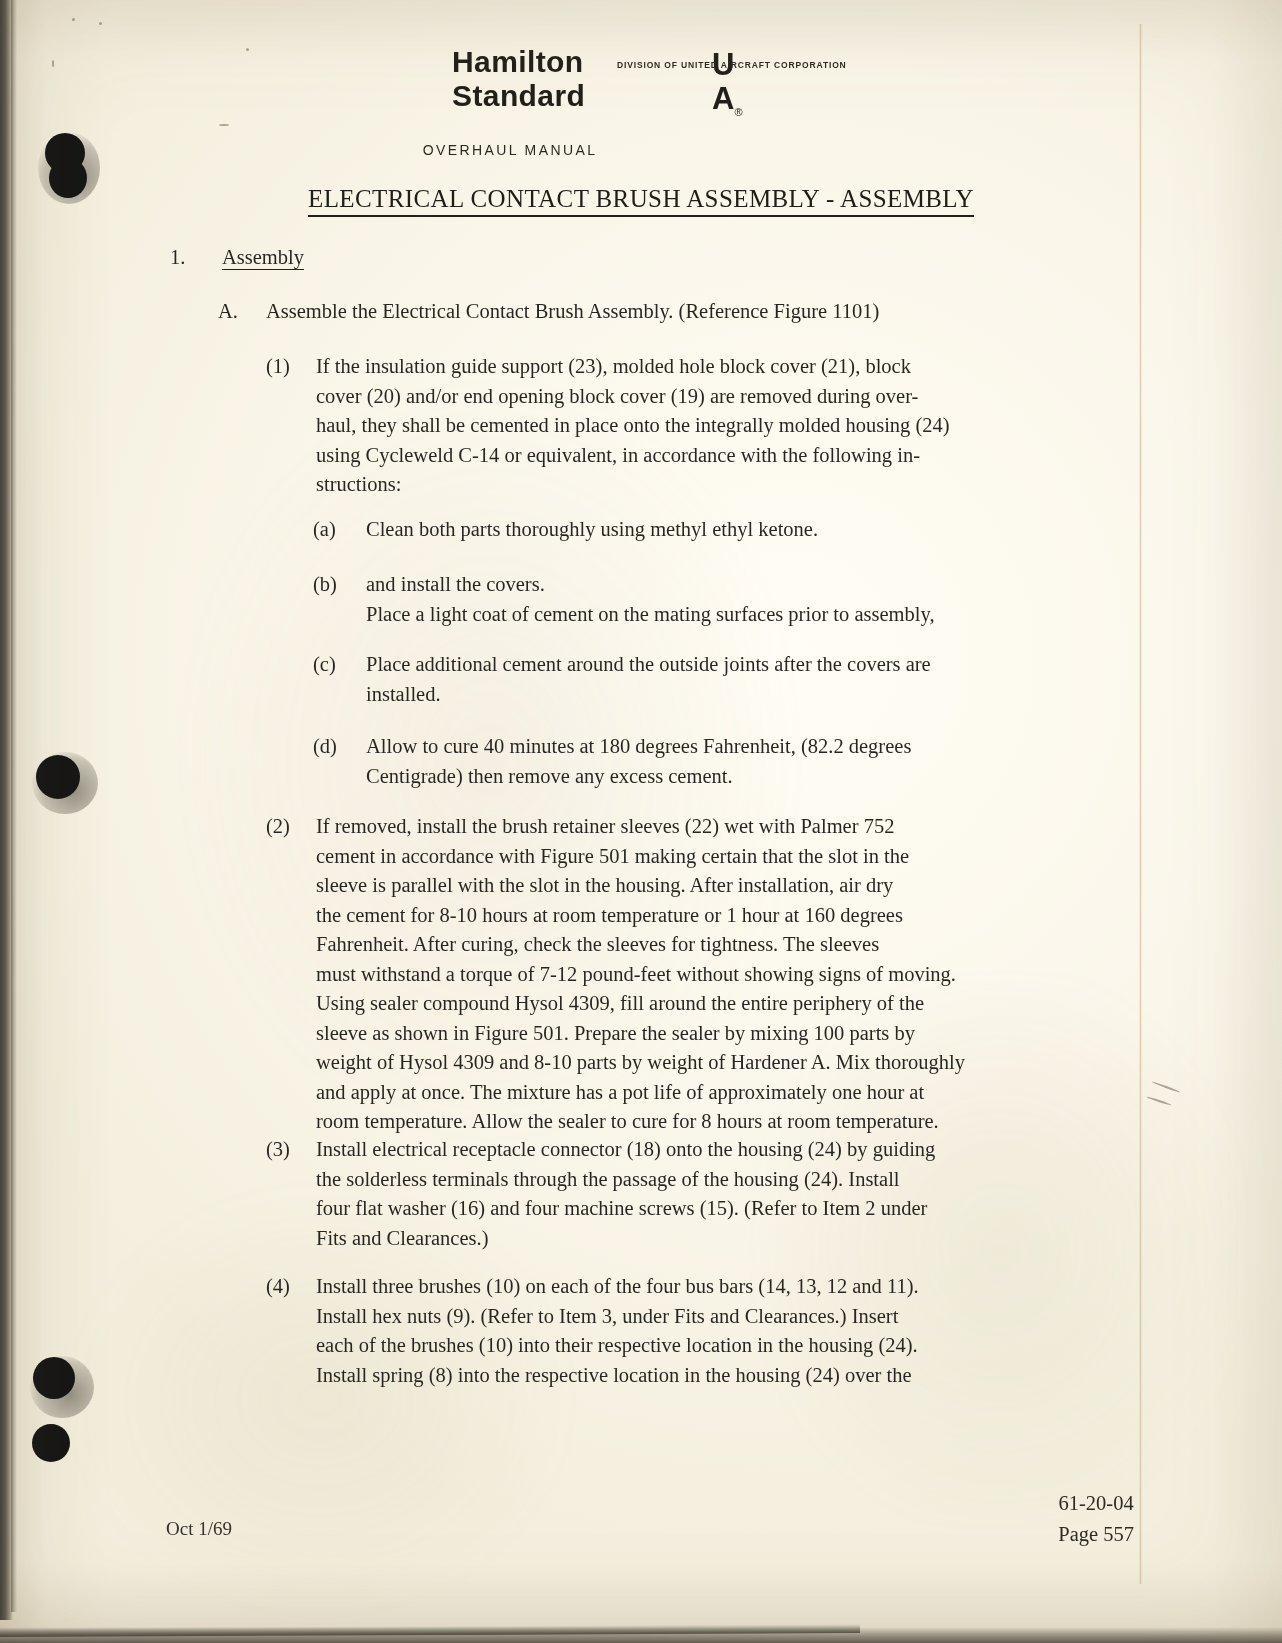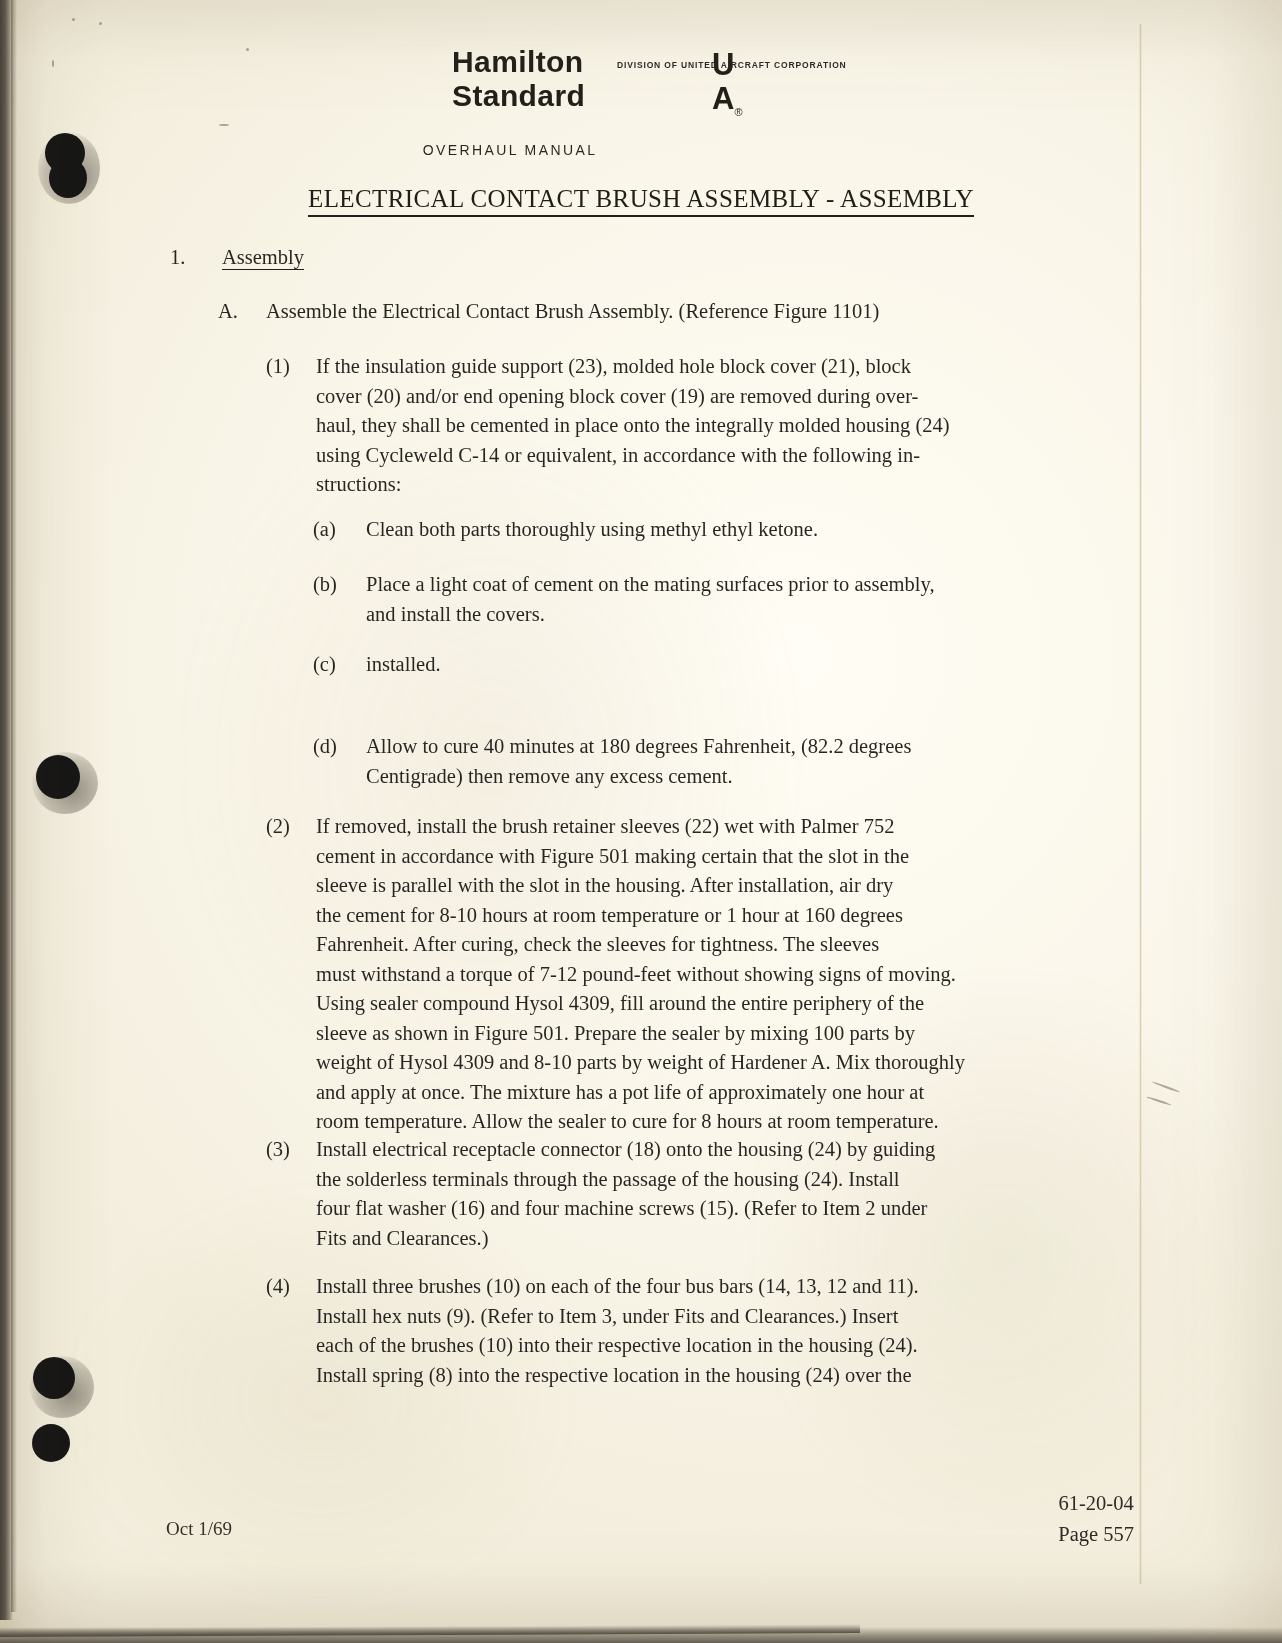--- a/index.html
+++ b/index.html
@@ -305,28 +305,29 @@
     <div class="blk" style="left:313px; top:515px; width:930px;">
       <div class="mark" style="width:53px;">(a)</div>
       <div class="txt">
         <div class="ln">Clean both parts thoroughly using methyl ethyl ketone.</div>
       </div>
     </div>
 
     <div class="blk" style="left:313px; top:570px; width:930px;">
       <div class="mark" style="width:53px;">(b)</div>
       <div class="txt">
+        <div class="ln">and install the covers.</div>
         <div class="ln">Place a light coat of cement on the mating surfaces prior to assembly,</div>
-        <div class="ln">and install the covers.</div>
       </div>
     </div>
 
     <div class="blk" style="left:313px; top:650px; width:930px;">
       <div class="mark" style="width:53px;">(c)</div>
       <div class="txt">
+        <div class="ln">Place additional cement around the outside joints after the covers are</div>
         <div class="ln">installed.</div>
       </div>
     </div>
 
     <div class="blk" style="left:313px; top:732px; width:930px;">
       <div class="mark" style="width:53px;">(d)</div>
       <div class="txt">
         <div class="ln">Allow to cure 40 minutes at 180 degrees Fahrenheit, (82.2 degrees</div>
         <div class="ln">Centigrade) then remove any excess cement.</div>
       </div>

